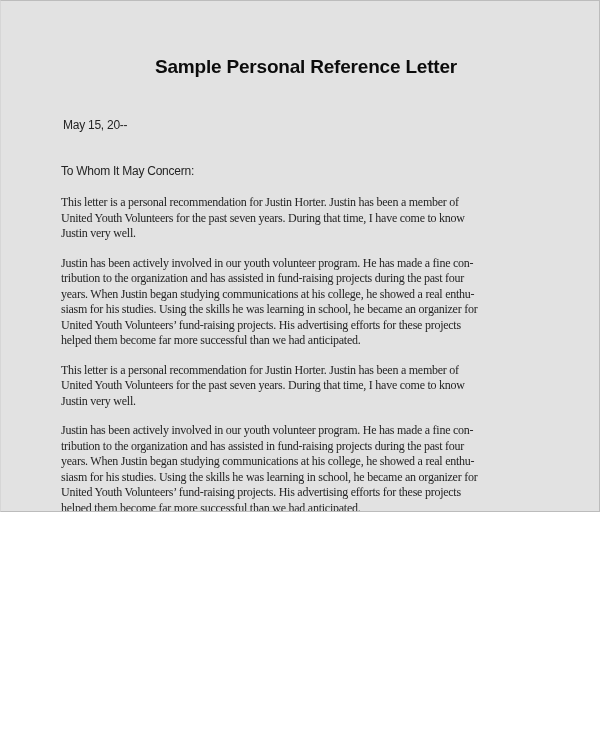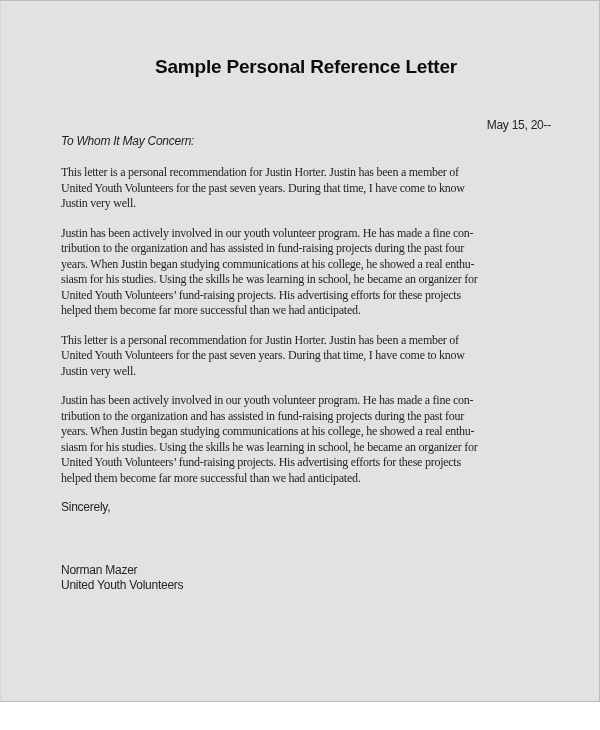--- a/index.html
+++ b/index.html
@@ -3,21 +3,21 @@
 <meta charset="utf-8">
 <style>
   html, body {
     margin: 0;
     padding: 0;
     background: #ffffff;
   }
   .page {
     position: relative;
     width: 600px;
-    height: 702px;
+    height: 512px;
     box-sizing: border-box;
     background: #e2e2e2;
     border: 1px solid #bcbcbc;
     border-left-color: #d6d6d6;
     overflow: hidden;
     font-family: "Liberation Sans", sans-serif;
     color: #242424;
     padding: 54px 48px 0 60px;
   }
   .title {
@@ -29,24 +29,23 @@
     letter-spacing: -0.2px;
     color: #0c0c0c;
   }
   .body-text {
     font-size: 12px;
     line-height: 15.5px;
     letter-spacing: -0.25px;
   }
   .date {
     margin: 40px 0 0 2px;
-    text-align: right;
   }
   .salutation {
-    font-style: italic;
+    margin-top: 30px;
   }
   .para {
     margin: 14px 0 0 0;
     white-space: pre; 
     font-family: Liberation Serif, serif;
   }
   .para.first {
     margin-top: 16px;
   }
   .closing {

